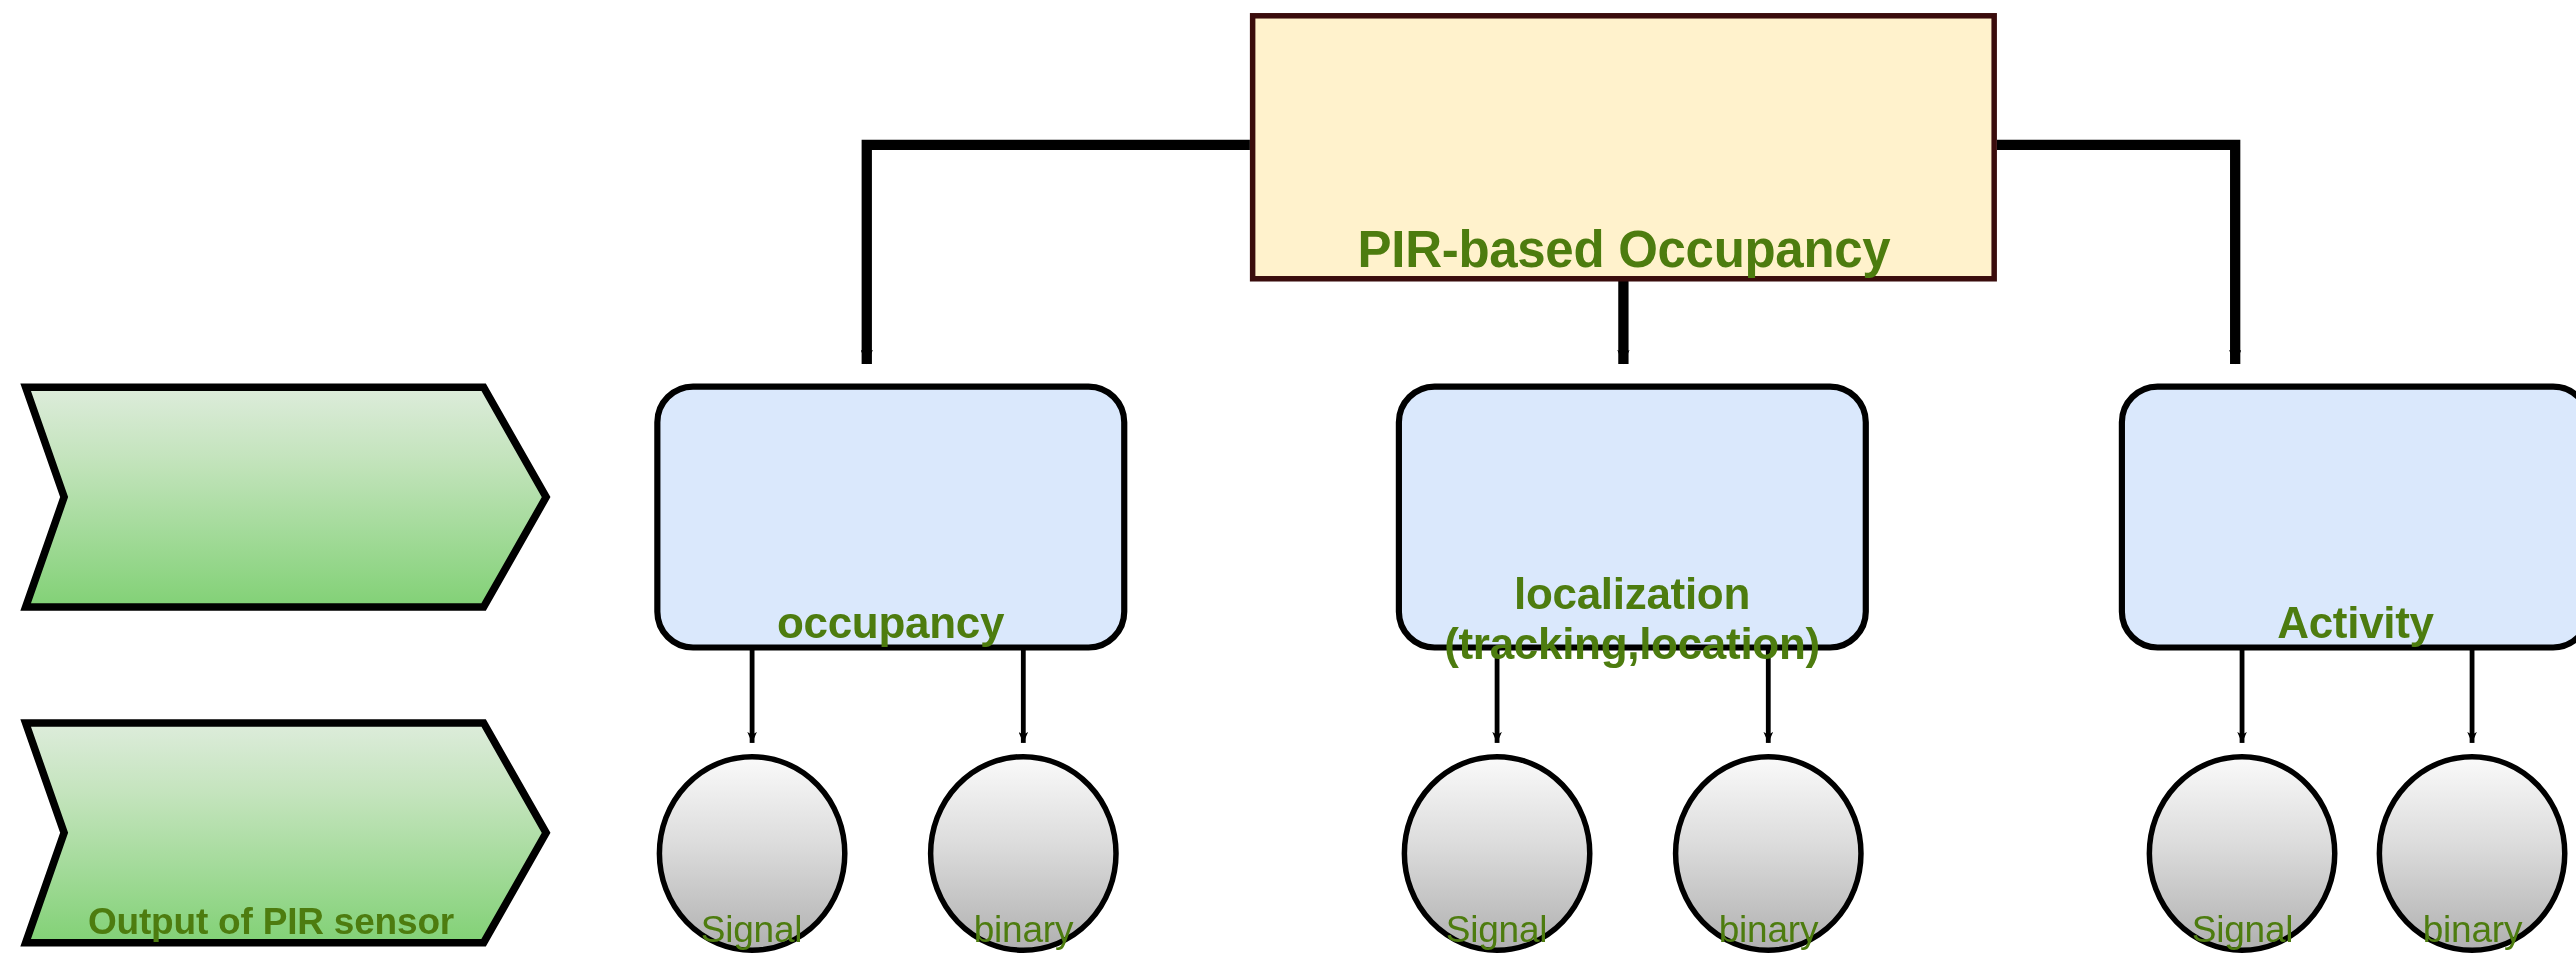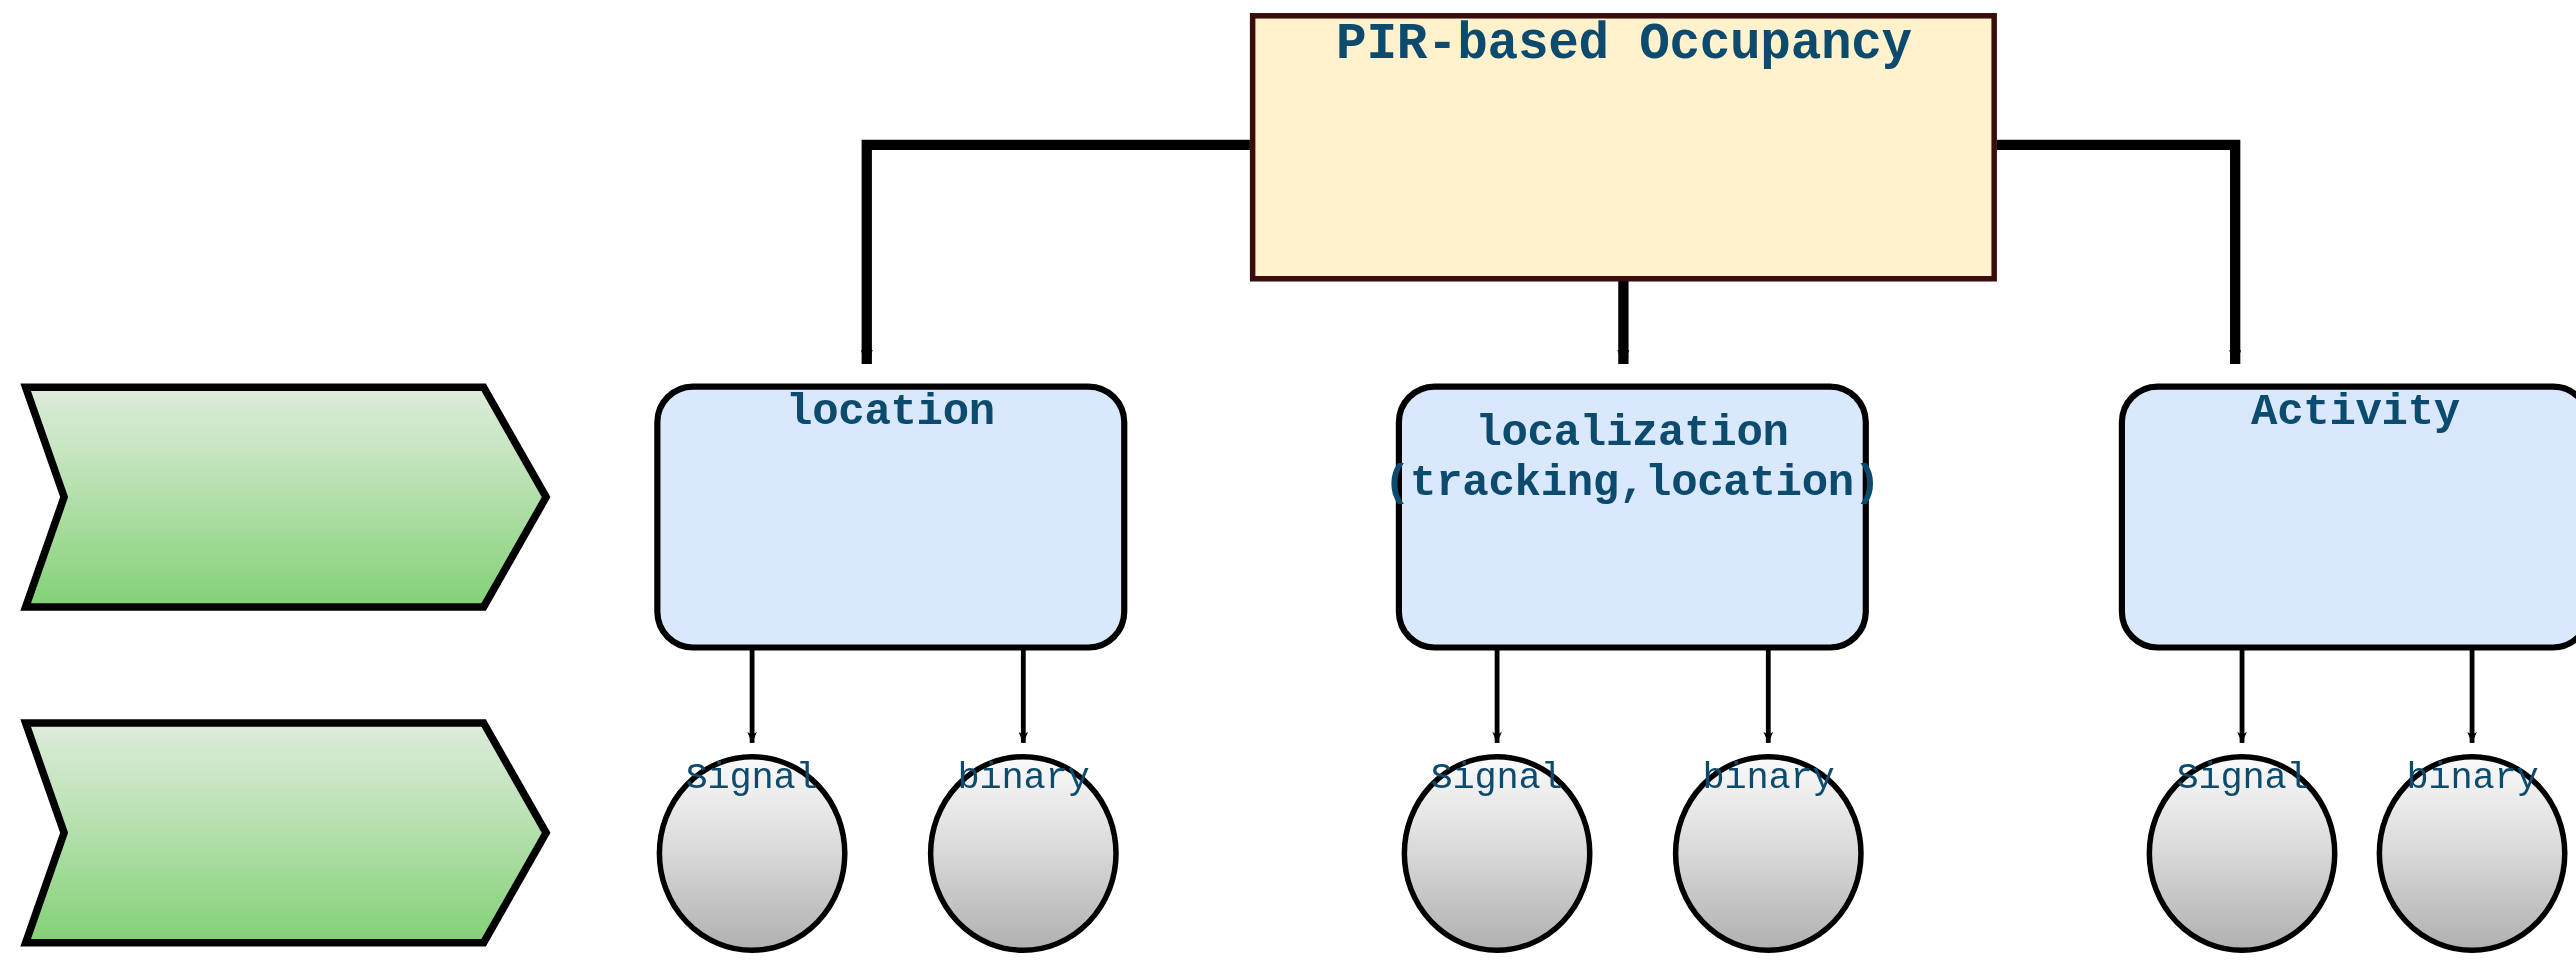--- a/index.html
+++ b/index.html
@@ -23,27 +23,27 @@
     left: 0;
     top: 0;
     width: 2576px;
     height: 964px;
     display: block;
   }
   
   .node-label {
     position: absolute;
     display: flex;
-    align-items: flex-start;
+    align-items: flex-end;
     justify-content: center;
     text-align: center;
-    color: #0c4a6e;
+    color: #4d7c0f;
     line-height: 1.14;
     pointer-events: none;
-    font-family: Liberation Mono, monospace;
+    font-family: Liberation Sans, sans-serif;
   }
   .lbl-root {
     font-size: 51px;
     font-weight: bold;
     letter-spacing: -0.3px;
   }
   .lbl-mid {
     font-size: 44px;
     font-weight: bold;
     letter-spacing: -0.3px;
@@ -132,21 +132,21 @@
   </svg>
 
   <div class="node-label lbl-root" style="left:1253px; top:16px; width:742px; height:263px;">
     <div>
       <div>PIR-based Occupancy</div>
     </div>
   </div>
 
   <div class="node-label lbl-mid" style="left:657px; top:387px; width:467px; height:261px;">
     <div>
-      <div>location</div>
+      <div>occupancy</div>
       <div class="line2"></div>
     </div>
   </div>
 
   <div class="node-label lbl-mid" style="left:1385px; top:408px; width:494px; height:261px;">
     <div>
       <div>localization</div>
       <div class="line2">(tracking,location)</div>
     </div>
   </div>
@@ -160,15 +160,16 @@
 
   <div class="node-label lbl-leaf" style="left:659px; top:757px; width:185px; height:194px;">Signal</div>
   <div class="node-label lbl-leaf" style="left:931px; top:757px; width:185px; height:194px;">binary</div>
 
   <div class="node-label lbl-leaf" style="left:1404px; top:757px; width:185px; height:194px;">Signal</div>
   <div class="node-label lbl-leaf" style="left:1676px; top:757px; width:185px; height:194px;">binary</div>
 
   <div class="node-label lbl-leaf" style="left:2150px; top:757px; width:185px; height:194px;">Signal</div>
   <div class="node-label lbl-leaf" style="left:2380px; top:757px; width:185px; height:194px;">binary</div>
 
+  <div class="node-label lbl-chevron" style="left:48px; top:723px; width:446px; height:220px;">Output of PIR sensor</div>
 
 </div>
 
 
 </body></html>

